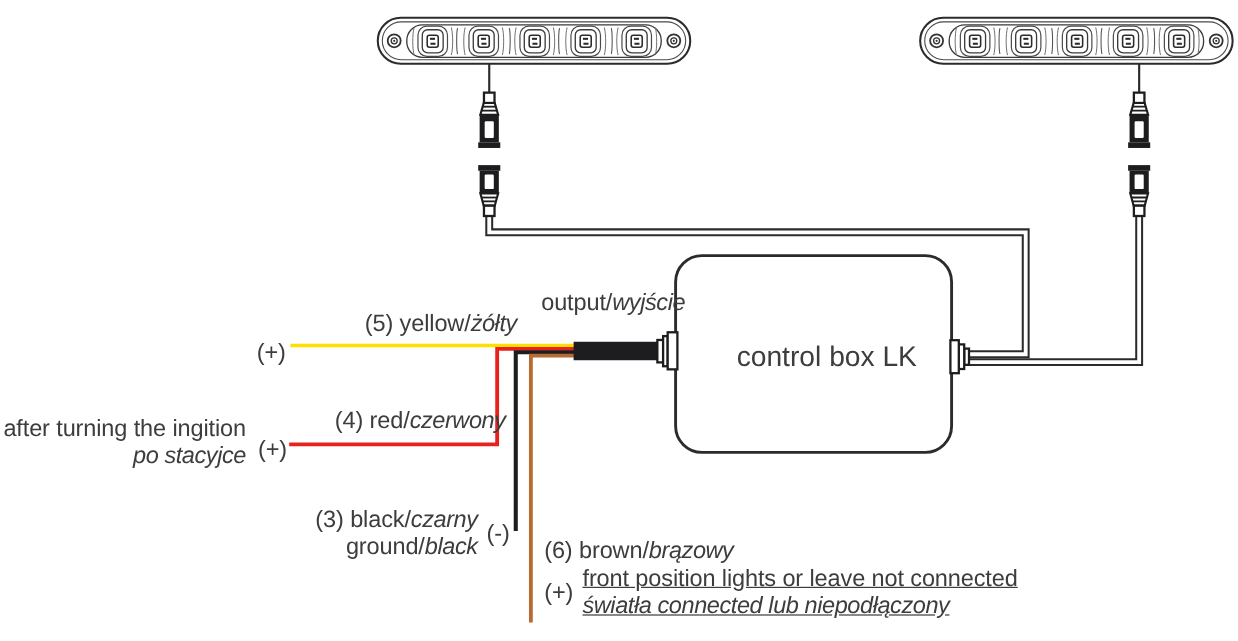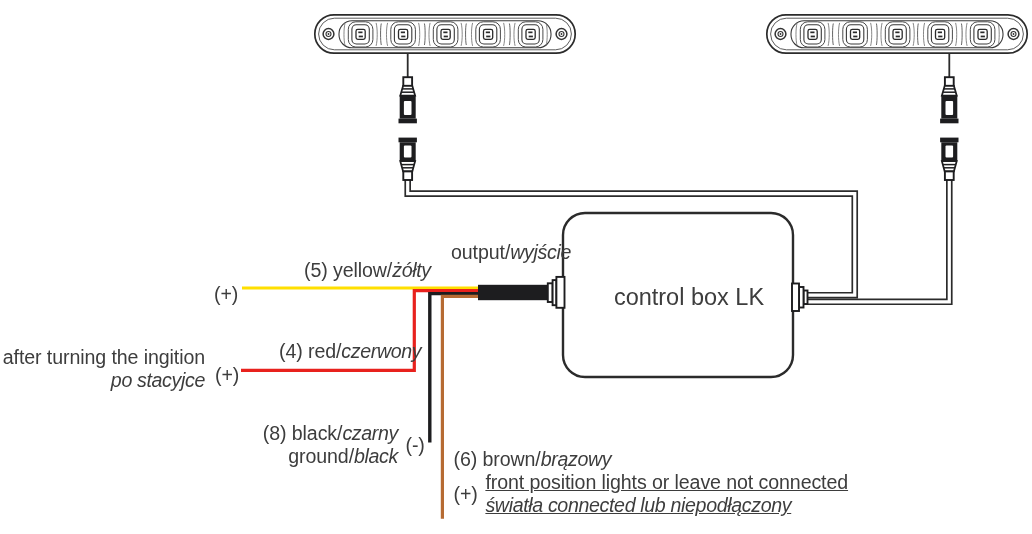--- a/index.html
+++ b/index.html
@@ -146,21 +146,21 @@
   <i>po stacyjce</i>
 </div>
 <div class="lbl" style="left:215px;top:363.5px;">
   <span>(+)</span>
 </div>
 <div class="lbl" style="left:255px;top:340px;margin-left:24px;">
   <span>(4) red/</span><i>czerwony</i>
 </div>
 
 <div class="lbl r" style="right:634px;top:421.8px;">
-  <span>(8) black/</span><i>czarny</i><br>
+  <span>(3) black/</span><i>czarny</i><br>
   <span>ground/</span><i>black</i>
 </div>
 <div class="lbl" style="left:405.5px;top:434.2px;">
   <span>(-)</span>
 </div>
 
 <div class="lbl" style="left:453.5px;top:447.5px;">
   <span>(6) brown/</span><i>brązowy</i>
 </div>
 <div class="lbl" style="left:453.5px;top:482.5px;">

